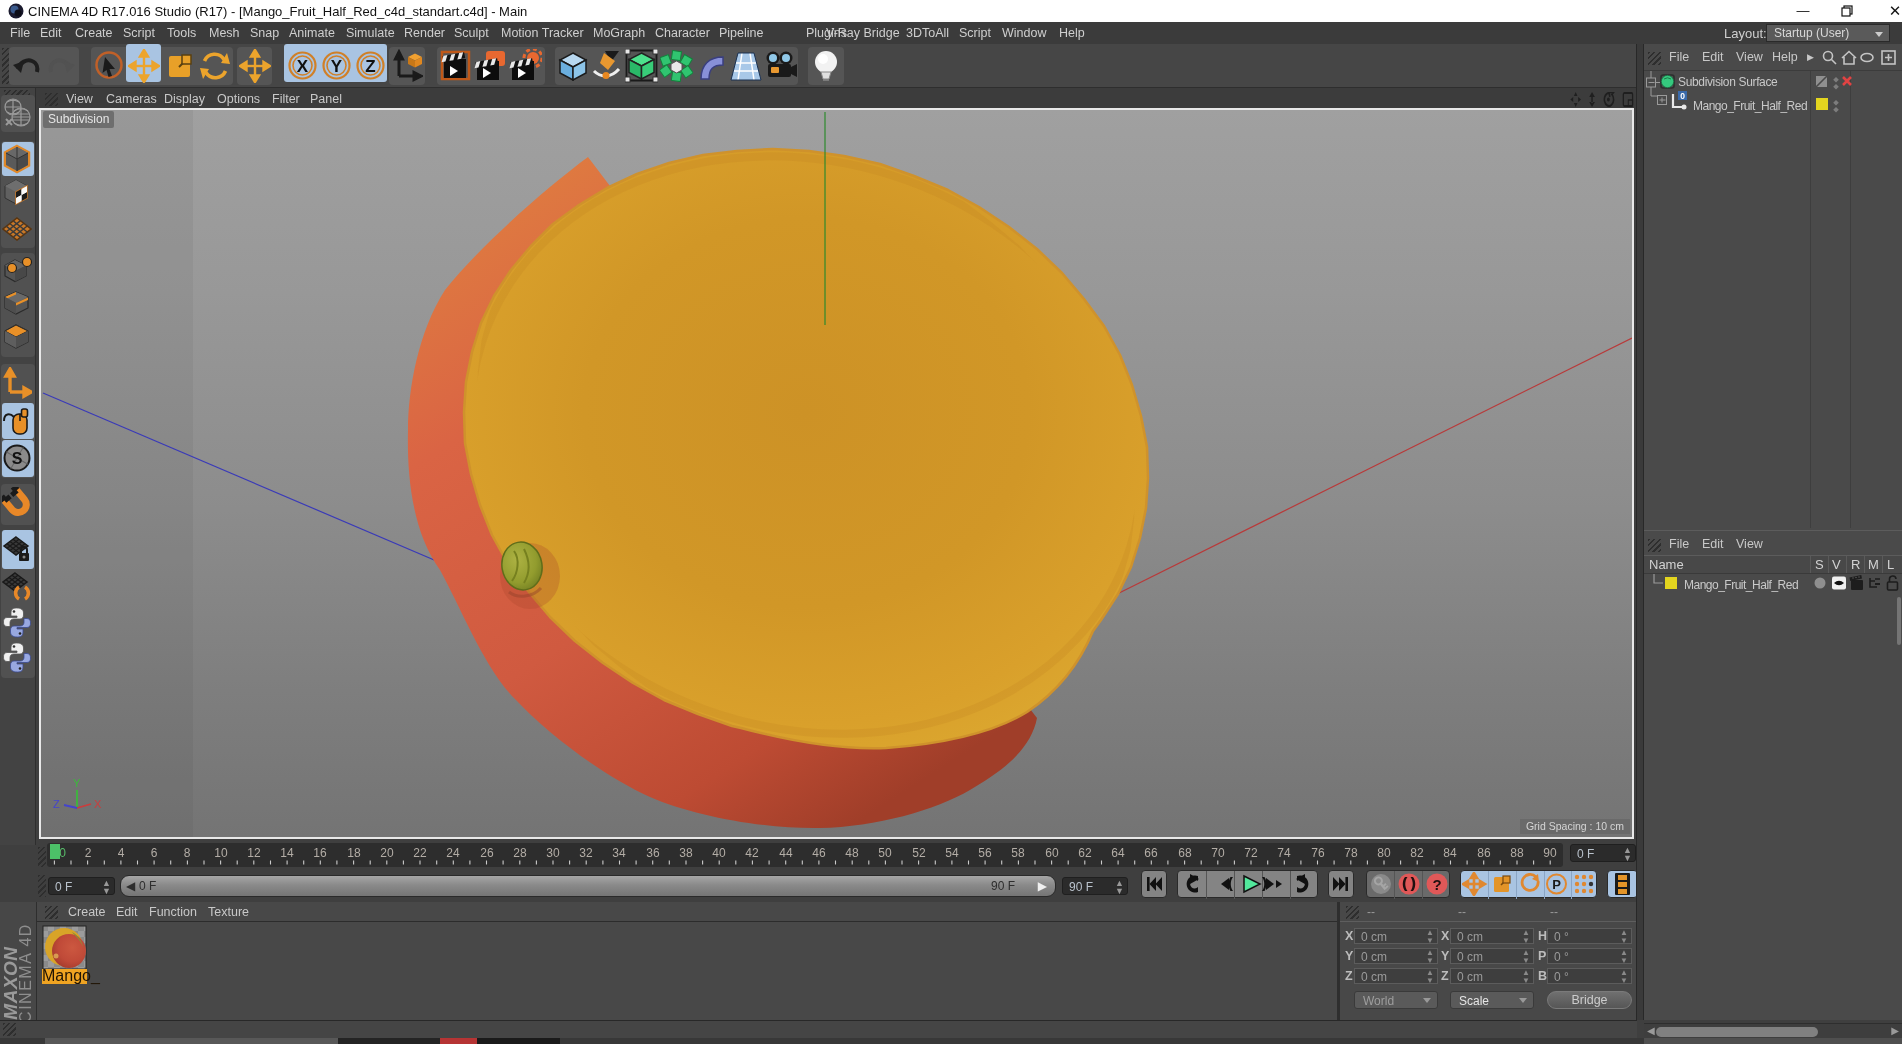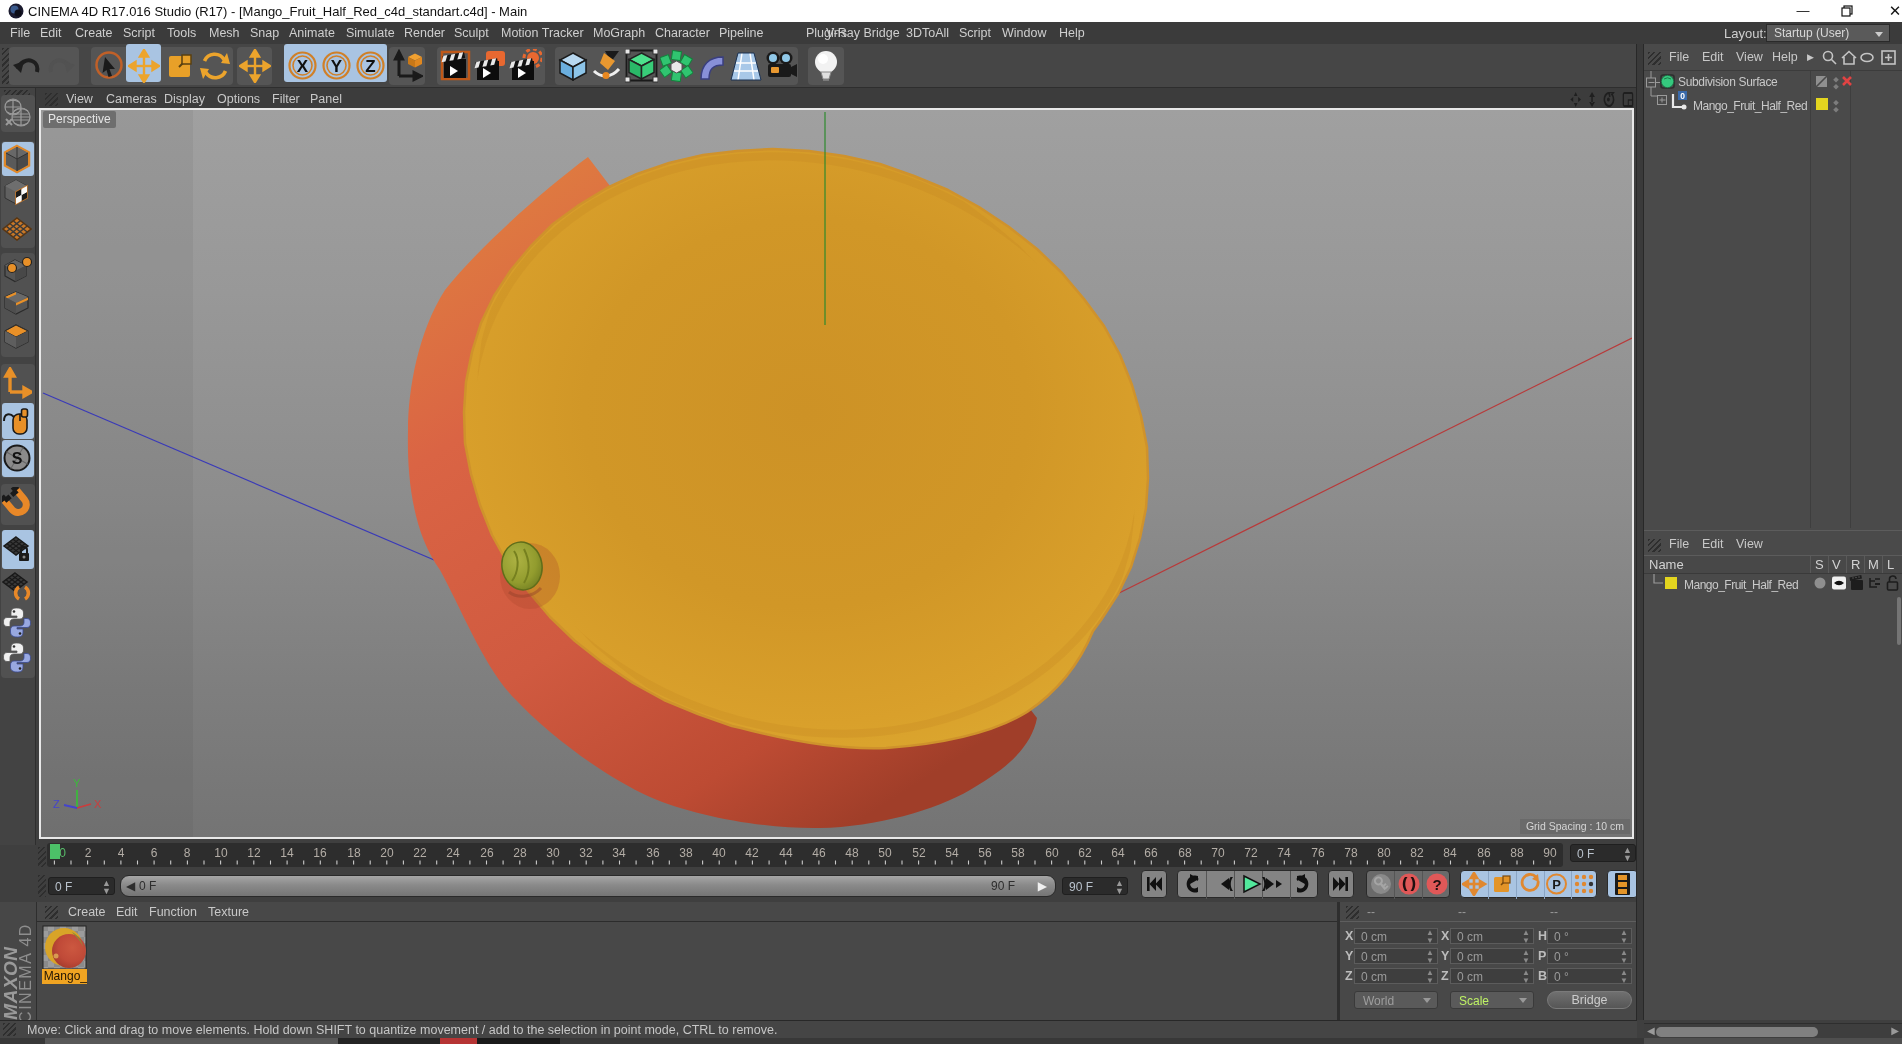--- a/index.html
+++ b/index.html
@@ -456,21 +456,21 @@
   <line x1="784" y1="2" x2="784" y2="215" stroke="#2d8a2d" stroke-width="1.2"></line>
       <g font-family="Liberation Sans" font-size="11">
    <line x1="36" y1="698" x2="36" y2="680" stroke="#3cb83c" stroke-width="1.8"></line>
    <line x1="36" y1="698" x2="50" y2="694" stroke="#cc3c3c" stroke-width="1.8"></line>
    <line x1="36" y1="698" x2="23" y2="695" stroke="#4444cc" stroke-width="1.8"></line>
    <text x="32" y="677" fill="#3cb83c">Y</text>
    <text x="53" y="698" fill="#cc3c3c">X</text>
    <text x="12" y="698" fill="#4444cc">Z</text>
   </g>
  </svg>
- <div id="persp">Perspective</div>
+ <div id="persp">Subdivision</div>
  <div id="gridlbl">Grid Spacing : 10 cm</div>
 </div>
 <div class="abs" style="left:36px;top:839px;width:1600px;height:63px;background:#3f3f3f">
  <div class="abs grip" style="left:2px;top:8px;width:8px;height:20px"></div>
  <div class="abs" style="left:11px;top:4px;width:1516px;height:24px;background:#2d2d2d;border-radius:3px">
   <div class="abs" style="left:3px;top:1px;width:10px;height:15px;background:#4cc168"></div>
   <svg class="abs" style="left:0;top:0" width="1527" height="24" viewBox="0 0 1527 24">
    <g font-family="Liberation Sans" font-size="12" fill="#b3ada6" text-anchor="middle">
           <text x="15.5" y="14" fill="#58bd6a">0</text>
           <text x="41" y="14">2</text>
@@ -761,21 +761,21 @@
   <clipPath id="clipflesh">
           <path d="M 700,618 L 691,616 L 657,604 L 623,590 L 592,573 L 562,553 L 534,531 L 509,507 L 487,481 L 467,454 L 451,425 L 439,395 L 430,364 L 424,333 L 423,302 L 425,272 L 431,242 L 440,213 L 453,186 L 470,160 L 490,136 L 512,114 L 538,95 L 566,78 L 596,64 L 628,53 L 662,45 L 696,41 L 732,39 L 768,41 L 803,46 L 839,54 L 873,66 L 907,80 L 938,97 L 968,117 L 996,139 L 1021,163 L 1043,189 L 1063,216 L 1079,245 L 1091,275 L 1100,306 L 1106,337 L 1107,368 L 1105,398 L 1099,428 L 1090,457 L 1077,484 L 1060,510 L 1052,521 C 1035,562 1010,586 986,602 C 950,624 900,634 845,638 C 800,640 745,630 700,618 Z"></path>
         </clipPath>
       </defs>
   <rect x="1" y="1" width="43" height="43" fill="url(#chk)" stroke="#222" stroke-width="1"></rect>
   <circle cx="22" cy="22" r="19" fill="#d8a428"></circle>
   <circle cx="27" cy="26" r="17" fill="url(#ball)"></circle>
   <path d="M 30 7 C 36 10 40 16 41 22 C 38 14 32 10 30 7 Z" fill="#8c8c38"></path>
   <circle cx="14" cy="31" r="2.5" fill="#e8c060" opacity="0.7"></circle>
  </svg>
- <div class="abs" style="left:5px;top:67px;width:45px;height:15px;background:#f0a422;color:#201404;font-size:12px;text-align:right;line-height:14px">Mango_</div>
+ <div class="abs" style="left:5px;top:67px;width:45px;height:15px;background:#f0a422;color:#201404;font-size:16px;text-align:right;line-height:14px">Mango_</div>
 </div>
 <div class="abs" style="left:1337px;top:902px;width:3px;height:118px;background:#2e2e2e"></div>
 <div class="abs" style="left:1340px;top:902px;width:297px;height:118px;background:#484848">
  <div class="abs grip" style="left:6px;top:4px;width:13px;height:13px"></div>
  <span class="abs" style="left:27px;top:3px;font-size:12px;color:#9a9a9a">--</span>
  <span class="abs" style="left:118px;top:3px;font-size:12px;color:#9a9a9a">--</span>
  <span class="abs" style="left:210px;top:3px;font-size:12px;color:#9a9a9a">--</span>
  <div class="abs" style="left:0;top:19px;width:297px;height:1px;background:#5e5e5e"></div>
 </div>
 <span class="abs" style="left:1345px;top:929px;font-size:12.5px;font-weight:bold;color:#bcbcbc">X</span>
@@ -830,21 +830,21 @@
 <div class="abs" style="left:1547px;top:968px;width:85px;height:16px;background:#3e3e3e;border:1px solid #5c5c5c">
     <span class="abs" style="left:6px;top:1px;font-size:12px;color:#9a9a9a">0 °</span>
     <span class="abs" style="right:3px;top:-1px;font-size:8px;color:#8a8a8a">▲</span>
     <span class="abs" style="right:3px;top:7px;font-size:8px;color:#8a8a8a">▼</span>
   </div>
 <div class="abs" style="left:1354px;top:991px;width:84px;height:18px;background:#5a5a5a;border-radius:3px;border:1px solid #3a3a3a">
     <span class="abs" style="left:8px;top:2px;font-size:12px;color:#9e9e9e">World</span>
     <span class="abs" style="right:6px;top:6px;width:0;height:0;border-left:4px solid transparent;border-right:4px solid transparent;border-top:5px solid #999"></span>
   </div>
 <div class="abs" style="left:1450px;top:991px;width:84px;height:18px;background:#5a5a5a;border-radius:3px;border:1px solid #3a3a3a">
-    <span class="abs" style="left:8px;top:2px;font-size:12px;color:#bef264">Scale</span>
+    <span class="abs" style="left:8px;top:2px;font-size:12px;color:#e5e5e5">Scale</span>
     <span class="abs" style="right:6px;top:6px;width:0;height:0;border-left:4px solid transparent;border-right:4px solid transparent;border-top:5px solid #999"></span>
   </div>
 <div class="abs" style="left:1547px;top:991px;width:85px;height:18px;background:linear-gradient(180deg,#707070,#565656);border-radius:9px;border:1px solid #7a7a7a;color:#cccccc;font-size:12.5px;text-align:center;line-height:17px">Bridge</div>
 <div class="abs" style="left:1636px;top:44px;width:8px;height:976px;background:#3a3a3a;border-left:1px solid #282828;border-right:1px solid #282828"></div>
 <div class="abs" style="left:1644px;top:44px;width:258px;height:486px;background:#4a4a4a">
  <div class="abs grip" style="left:4px;top:8px;width:13px;height:13px"></div>
  <span class="abs" style="left:25px;top:6px;font-size:12.5px;color:#c8c8c8">File</span>
  <span class="abs" style="left:58px;top:6px;font-size:12.5px;color:#c8c8c8">Edit</span>
  <span class="abs" style="left:92px;top:6px;font-size:12.5px;color:#c8c8c8">View</span>
  <span class="abs" style="left:128px;top:6px;font-size:12.5px;color:#c8c8c8">Help</span>
@@ -940,21 +940,20 @@
  </svg>
  <div class="abs" style="left:253px;top:66px;width:4px;height:48px;background:#757575;border-radius:2px"></div>
  <div class="abs" style="left:0px;top:492px;width:258px;height:16px;background:#3e3e3e;border-top:1px solid #2e2e2e">
   <span class="abs" style="left:3px;top:1px;font-size:10px;color:#9a9a9a">◀</span>
   <span class="abs" style="right:3px;top:1px;font-size:10px;color:#9a9a9a">▶</span>
   <div class="abs" style="left:12px;top:3px;width:162px;height:10px;background:#808080;border-radius:5px"></div>
  </div>
 </div>
 <div id="statusbar">
  <div class="abs grip" style="left:3px;top:2px;width:13px;height:13px"></div>
- <span class="stext">Move: Click and drag to move elements. Hold down SHIFT to quantize movement / add to the selection in point mode, CTRL to remove.</span>
 </div>
 <div class="abs" style="left:0;top:1038px;width:1902px;height:6px;background:#383838">
  <div class="abs" style="left:45px;top:0;width:293px;height:6px;background:#585858"></div>
  <div class="abs" style="left:338px;top:0;width:102px;height:6px;background:#242424"></div>
  <div class="abs" style="left:440px;top:0;width:37px;height:6px;background:#b63434"></div>
  <div class="abs" style="left:477px;top:0;width:83px;height:6px;background:#1a1a1a"></div>
  <div class="abs" style="left:1644px;top:0;width:258px;height:6px;background:#4f4f4f"></div>
 </div>
 
 </body></html>

